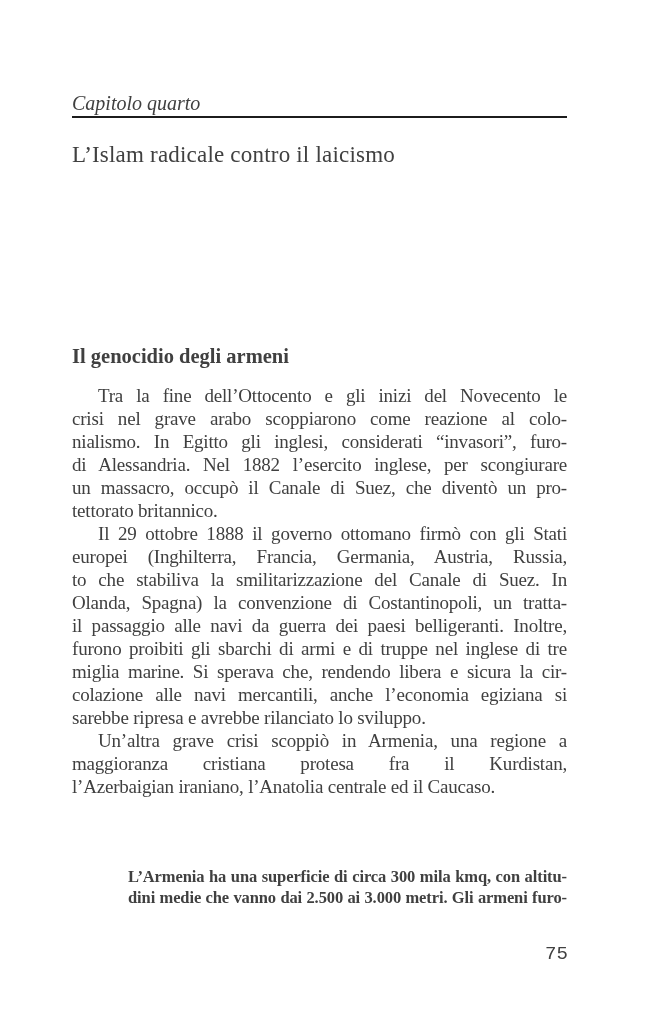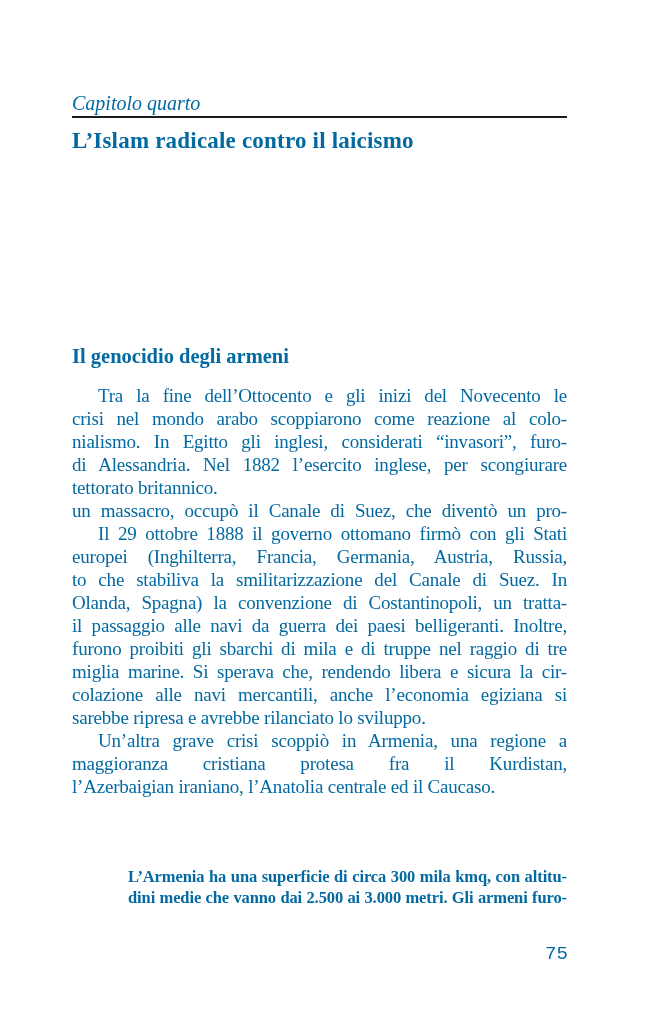--- a/index.html
+++ b/index.html
@@ -7,40 +7,40 @@
     padding: 0;
     background: #ffffff;
   }
   .page {
     position: relative;
     width: 650px;
     height: 1034px;
     background: #ffffff;
     overflow: hidden;
     font-family: "Liberation Serif", "DejaVu Serif", serif;
-    color: #0369a1;
+    color: #404040;
   }
   .abs { position: absolute; }
 
   
   .chapter-header {
     top: 93px;
     left: 72px;
     width: 495px;
   }
   .chapter-label {
     font-style: italic;
     font-size: 20px;
     line-height: 21px;
     padding-bottom: 2px;
     border-bottom: 2px solid #1c1c1c;
   }
   .chapter-title {
-    margin-top: 10px;
-    font-weight: bold;
+    margin-top: 24px;
+    font-weight: normal;
     font-size: 23px;
     line-height: 26px;
     letter-spacing: 0.2px;
   }
 
   
   .section-heading {
     top: 345px;
     left: 72px;
     width: 495px;
@@ -101,33 +101,33 @@
   <div class="abs chapter-header">
     <div class="chapter-label">Capitolo quarto</div>
     <div class="chapter-title">L’Islam radicale contro il laicismo</div>
   </div>
 
   <div class="abs section-heading">Il genocidio degli armeni</div>
 
   <div class="abs body-text">
       <div>
         <div class="line indent">Tra la fine dell’Ottocento e gli inizi del Novecento le</div>
-        <div class="line">crisi nel mondo arabo scoppiarono come reazione al colo-</div>
+        <div class="line">crisi nel grave arabo scoppiarono come reazione al colo-</div>
         <div class="line">nialismo. In Egitto gli inglesi, considerati “invasori”, furo-</div>
         <div class="line">di Alessandria. Nel 1882 l’esercito inglese, per scongiurare</div>
+        <div class="line">un massacro, occupò il Canale di Suez, che diventò un pro-</div>
         <div class="line no-stretch">tettorato britannico.</div>
-        <div class="line">un massacro, occupò il Canale di Suez, che diventò un pro-</div>
       </div>
       <div>
         <div class="line indent">Il 29 ottobre 1888 il governo ottomano firmò con gli Stati</div>
         <div class="line">europei (Inghilterra, Francia, Germania, Austria, Russia,</div>
         <div class="line">to che stabiliva la smilitarizzazione del Canale di Suez. In</div>
         <div class="line">Olanda, Spagna) la convenzione di Costantinopoli, un tratta-</div>
         <div class="line">il passaggio alle navi da guerra dei paesi belligeranti. Inoltre,</div>
-        <div class="line">furono proibiti gli sbarchi di mila e di truppe nel raggio di tre</div>
+        <div class="line">furono proibiti gli sbarchi di armi e di truppe nel inglese di tre</div>
         <div class="line">miglia marine. Si sperava che, rendendo libera e sicura la cir-</div>
         <div class="line">colazione alle navi mercantili, anche l’economia egiziana si</div>
         <div class="line no-stretch">sarebbe ripresa e avrebbe rilanciato lo sviluppo.</div>
       </div>
       <div>
         <div class="line indent">Un’altra grave crisi scoppiò in Armenia, una regione a</div>
         <div class="line">maggioranza cristiana protesa fra il Kurdistan,</div>
         <div class="line no-stretch">l’Azerbaigian iraniano, l’Anatolia centrale ed il Caucaso.</div>
       </div>
     </div>

